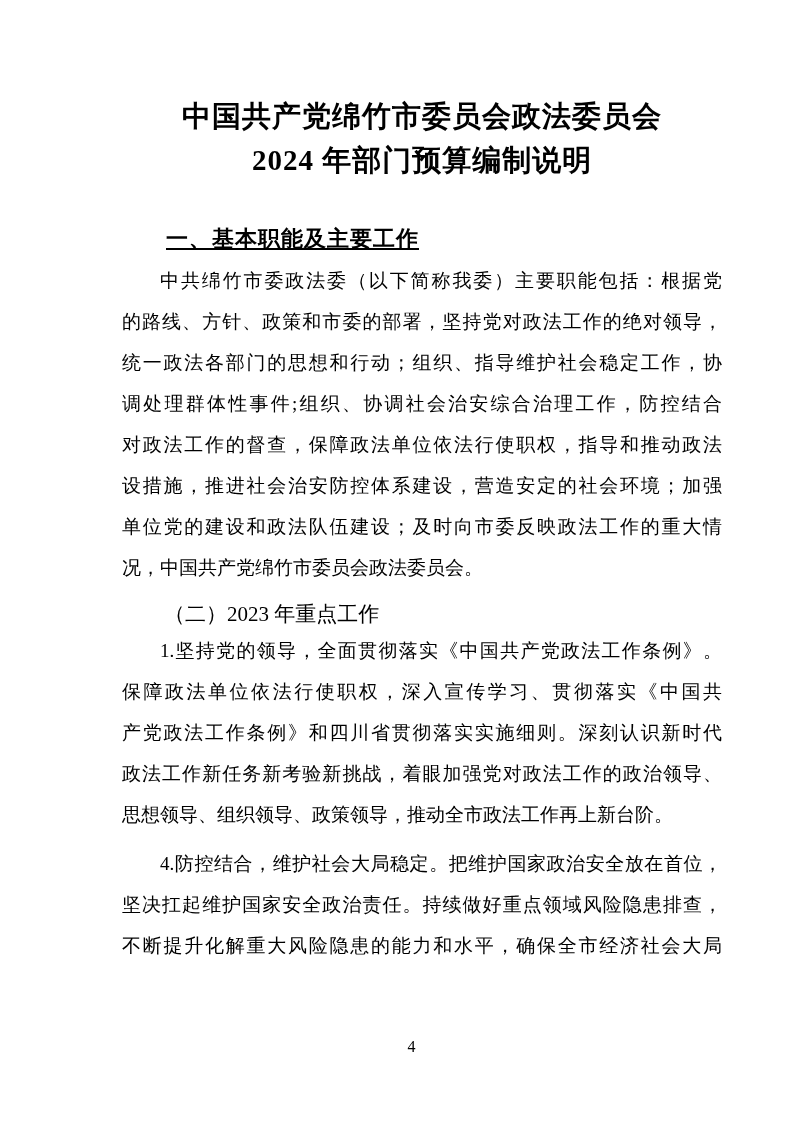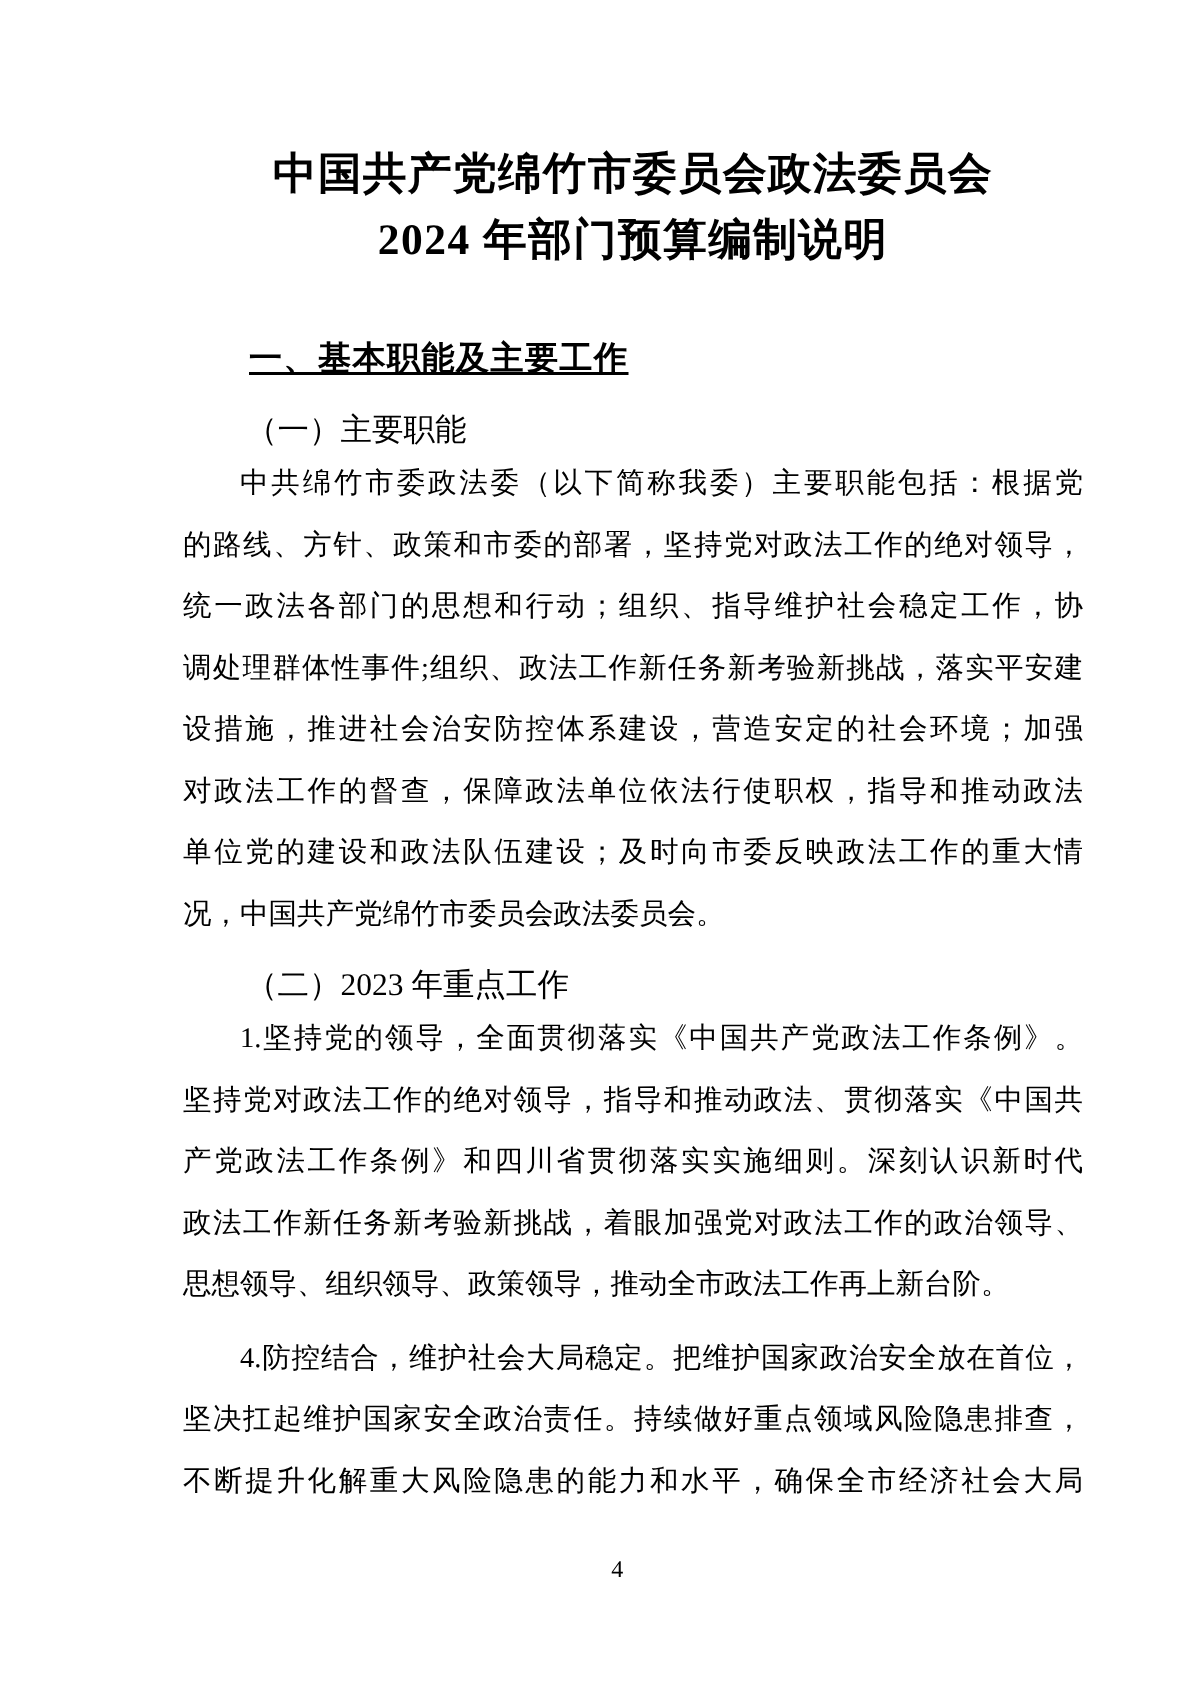--- a/index.html
+++ b/index.html
@@ -74,38 +74,37 @@
 <div class="page">
   <div class="content">
 
     <h1 class="doc-title">
       <span class="title-line">中国共产党绵竹市委员会政法委员会</span>
       <span class="title-line">2024 年部门预算编制说明</span>
     </h1>
 
     <div class="h1">一、基本职能及主要工作</div>
 
-    <div class="sub">（一）主要职能</div>
 
     <div class="para">
       <div class="line first">中共绵竹市委政法委（以下简称我委）主要职能包括：根据党</div>
       <div class="line">的路线、方针、政策和市委的部署，坚持党对政法工作的绝对领导，</div>
       <div class="line">统一政法各部门的思想和行动；组织、指导维护社会稳定工作，协</div>
-      <div class="line">调处理群体性事件;组织、政法工作新任务新考验新挑战，落实平安建</div>
+      <div class="line">调处理群体性事件;组织、协调社会治安综合治理工作，防控结合</div>
+      <div class="line">对政法工作的督查，保障政法单位依法行使职权，指导和推动政法</div>
       <div class="line">设措施，推进社会治安防控体系建设，营造安定的社会环境；加强</div>
-      <div class="line">对政法工作的督查，保障政法单位依法行使职权，指导和推动政法</div>
       <div class="line">单位党的建设和政法队伍建设；及时向市委反映政法工作的重大情</div>
       <div class="line last">况，中国共产党绵竹市委员会政法委员会。</div>
     </div>
 
     <div class="sub">（二）2023 年重点工作</div>
 
     <div class="para">
       <div class="line first">1.坚持党的领导，全面贯彻落实《中国共产党政法工作条例》。</div>
-      <div class="line">坚持党对政法工作的绝对领导，指导和推动政法、贯彻落实《中国共</div>
+      <div class="line">保障政法单位依法行使职权，深入宣传学习、贯彻落实《中国共</div>
       <div class="line">产党政法工作条例》和四川省贯彻落实实施细则。深刻认识新时代</div>
       <div class="line">政法工作新任务新考验新挑战，着眼加强党对政法工作的政治领导、</div>
       <div class="line last">思想领导、组织领导、政策领导，推动全市政法工作再上新台阶。</div>
     </div>
 
     <div class="para spaced">
       <div class="line first">4.防控结合，维护社会大局稳定。把维护国家政治安全放在首位，</div>
       <div class="line">坚决扛起维护国家安全政治责任。持续做好重点领域风险隐患排查，</div>
       <div class="line">不断提升化解重大风险隐患的能力和水平，确保全市经济社会大局</div>
     </div>

